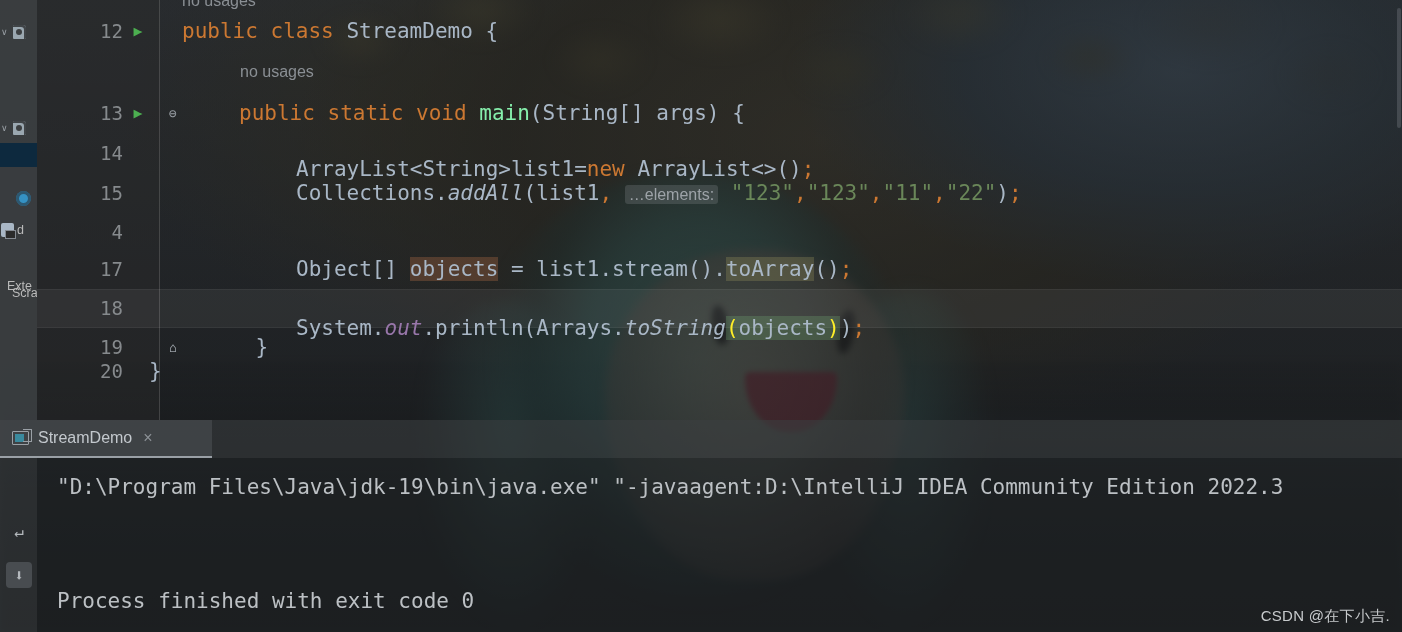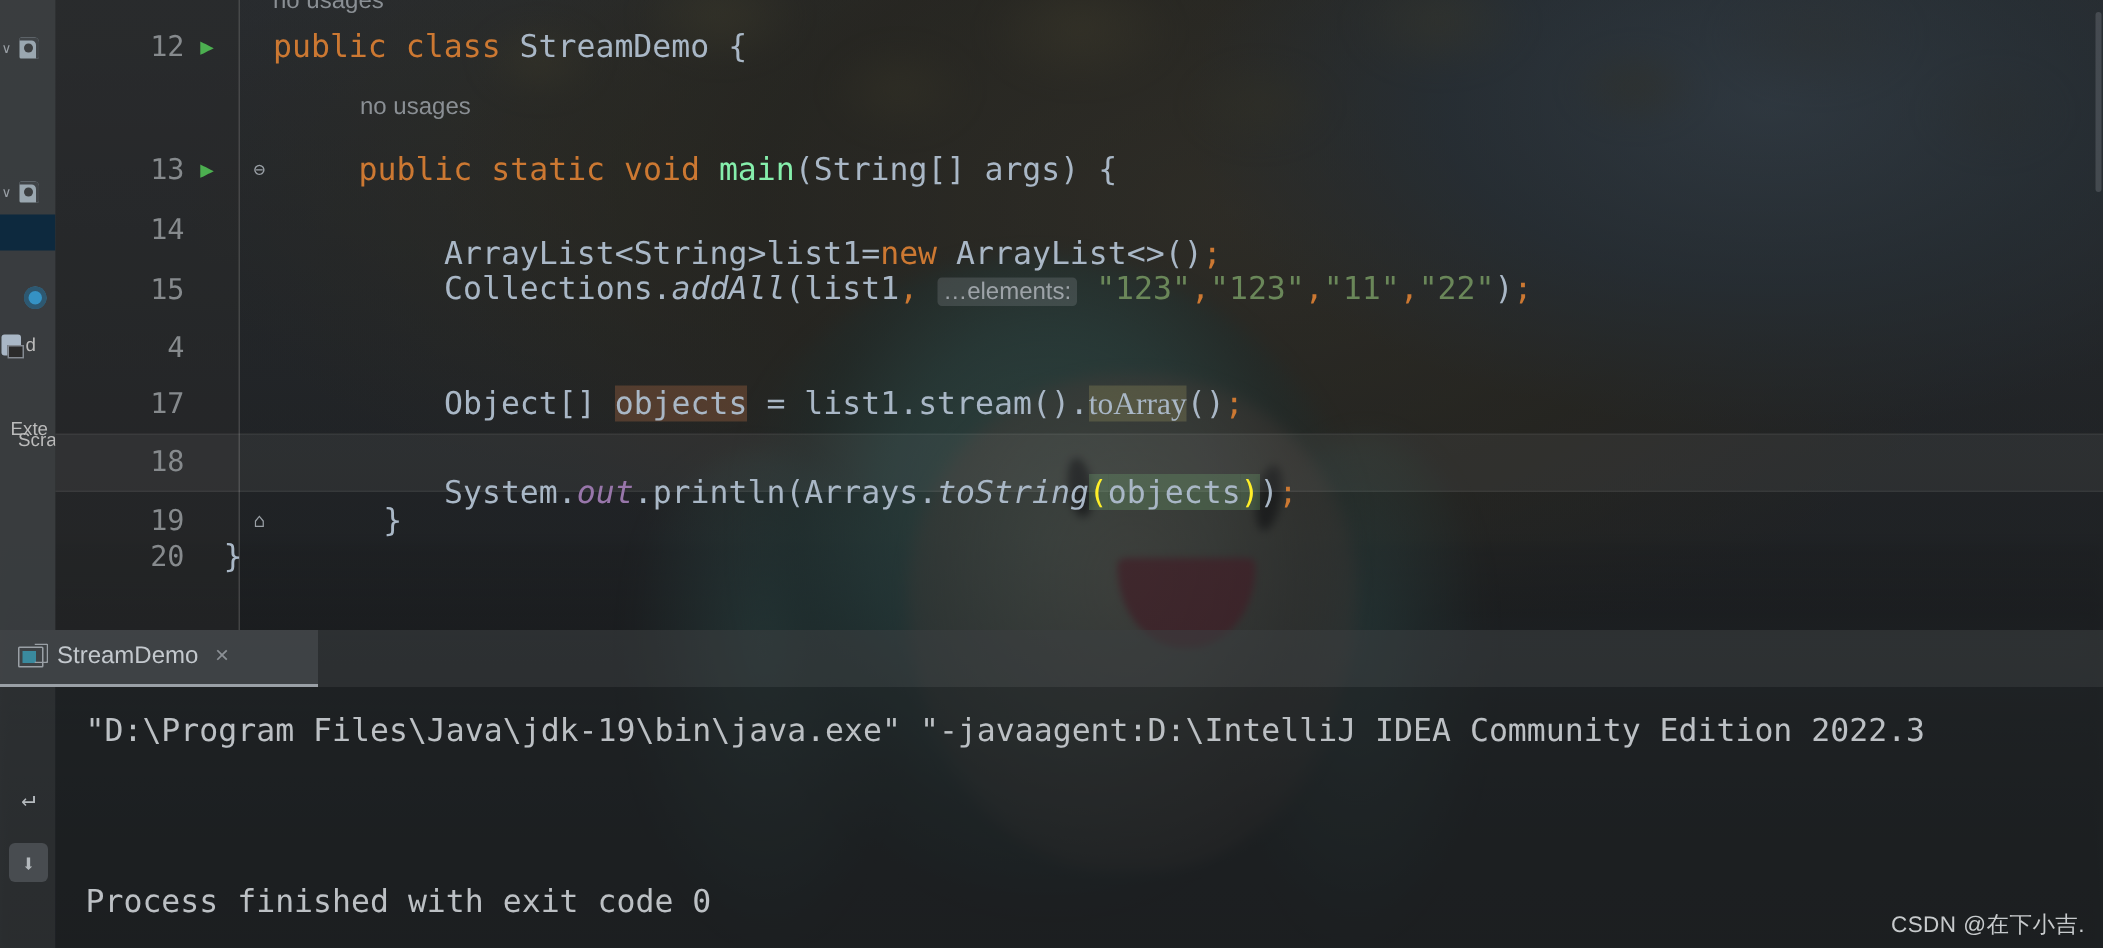--- a/index.html
+++ b/index.html
@@ -177,21 +177,21 @@
   
   .kw{ color:#cc7832; }
   .cls{ color:#a9b7c6; }
   .mth{ color:#86efac; }
   .fld{ color:#9876aa; }
   .str{ color:#6a8759; }
   .ital{ font-style:italic; }
   .punct{ color:#cc7832; }
   .plain{ color:#a9b7c6; }
   .hl-ident{ background:rgba(180,110,70,.33); }
-  .hl-soft{ background:rgba(190,180,110,.22);font-family:Liberation Serif, serif; }
+  .hl-soft{ background:rgba(190,180,110,.22); }
   .hl-brace{ color:#ffef28; background:rgba(120,180,120,.26); }
   .hl-braceinner{ background:rgba(120,180,120,.26); }
   .param-hint{
     background:rgba(120,126,132,.32); border-radius:3px;
     color:#9da3a8; font-family:"Liberation Sans", sans-serif; font-size:16px;
     padding:1px 4px;
   }
 
   
   #run-window{ position:absolute; left:0; top:420px; right:0; bottom:0; }

